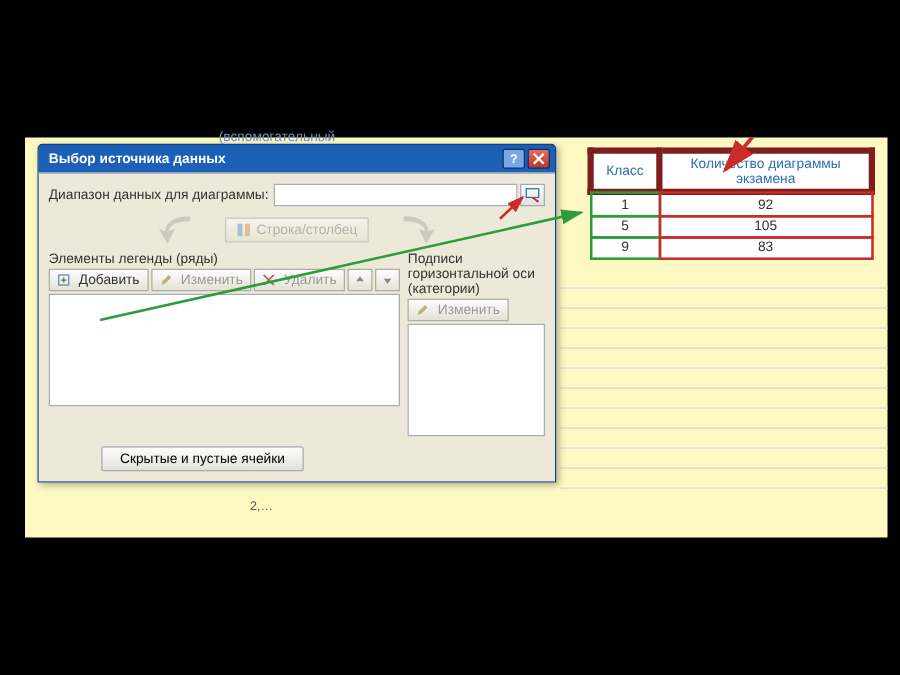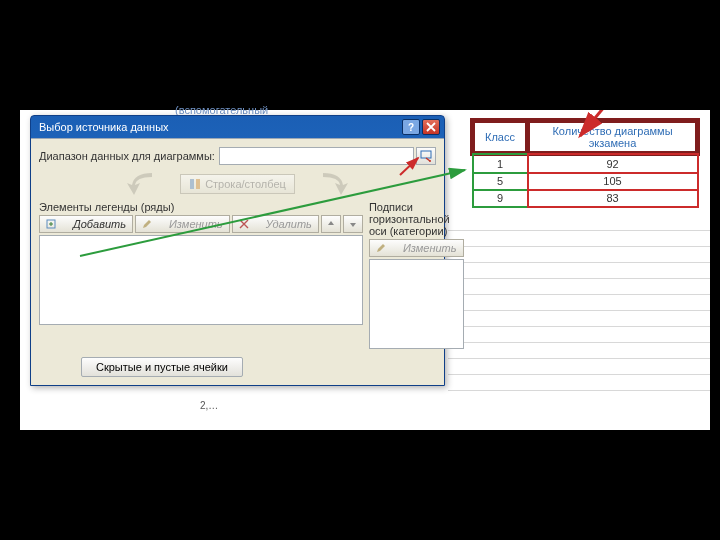--- a/index.html
+++ b/index.html
@@ -1,40 +1,40 @@
 <!DOCTYPE html>
 <html><head>
 <meta charset="utf-8">
 <style>
   * { box-sizing: border-box; font-family: Tahoma, Arial, sans-serif; }
   body { margin: 0; width: 720px; height: 540px; background: #000; position: relative; overflow: hidden; }
-  .canvas { position: absolute; top: 110px; left: 20px; width: 690px; height: 320px; background: #ffffff; }
+  .canvas { position: absolute; top: 110px; left: 20px; width: 690px; height: 320px; background: #fef9c3; }
   .bgtext { position: absolute; color: #6f91c3; font-size: 11px; }
   .bgsub  { position: absolute; color: #555; font-size: 10px; }
   .winframe { position: absolute; top: 5px; left: 10px; width: 415px; background: linear-gradient(#1b5fb5,#2f7fd8); border: 1px solid #0f3f88; border-radius: 4px 4px 0 0; box-shadow: 2px 2px 6px rgba(0,0,0,.3); }
   .titlebar { height: 22px; display: flex; align-items: center; padding: 0 4px; }
-  .titletxt { color: #fff; font-size: 11px; font-weight: normal; flex: 1; padding-left: 4px; }
+  .titletxt { color: #fff; font-size: 11px; font-weight: bold; flex: 1; padding-left: 4px; }
   .titlebtn { width: 18px; height: 16px; margin-left: 2px; border: 1px solid #0a2f66; border-radius: 2px; display: flex; align-items: center; justify-content: center; font-size: 10px; font-weight: bold; }
   .helpbtn { background: #7aa7e3; color: #fff; }
   .closebtn { background: linear-gradient(#e36f5a,#c53426); color: #fff; }
   .winbody { background: #ece9d8; border-top: 1px solid #9da7b4; padding: 8px; }
   .row { display: flex; align-items: center; margin-bottom: 6px; }
   .lbl { font-size: 11px; color: #333; margin-right: 4px; }
   .inp { flex: 1; height: 18px; border: 1px solid #a5acb2; background: #fff; font-size: 11px; padding: 1px 3px; }
   .refbtn { width: 20px; height: 18px; border: 1px solid #a5acb2; background: linear-gradient(#fdfdfd,#e2e1da); margin-left: 2px; display:flex; align-items:center; justify-content:center; }
   .refbtn svg { width:12px; height:12px; }
   .midrow { display:flex; justify-content:center; align-items:center; gap: 20px; margin: 6px 0 4px; opacity: .55; text-align: center; }
   .biggrey { width: 40px; height: 26px; fill:#b5b2a5; }
   .switchbtn { border:1px solid #b0ada0; background: linear-gradient(#fdfdfd,#e4e2d6); padding: 3px 8px; font-size:11px; color:#888; display:flex; align-items:center; gap:4px; }
   .cols { display:flex; gap: 6px; }
   .col { flex: 1; }
   .grplabel { font-size: 11px; color:#333; margin-bottom: 2px; }
   .listbox { height: 90px; border: 1px solid #a5acb2; background:#fff; }
   .toolbar { display:flex; gap:2px; margin-bottom:2px; }
-  .tbtn { border:1px solid #b0ada0; background: linear-gradient(#fdfdfd,#e4e2d6); padding: 2px 6px; font-size:11px; display:flex; align-items:center; gap:17px; color:#333;font-style:italic; }
+  .tbtn { border:1px solid #b0ada0; background: linear-gradient(#fdfdfd,#e4e2d6); padding: 2px 6px; font-size:11px; display:flex; align-items:center; gap:7px; color:#333; }
   .tbtn.dis { color:#999; }
   .bottomrow { display:flex; justify-content: space-between; margin-top: 8px; }
   .btn { border:1px solid #a5acb2; background: linear-gradient(#fdfdfd,#e2e1da); padding: 3px 14px; font-size:11px; border-radius:2px;margin-left:42px; }
   .datatable { position:absolute; top: 8px; left: 450px; border-collapse: collapse; font-size: 11px; }
   .datatable th { border:5px solid #7f1d1d; background:#fff; color:#2f6db5; font-weight: normal; padding: 2px 6px; }
   .datatable td { border:1px solid #b5cfe6; background:#fff; text-align:center; padding: 2px 6px; color:#333; }
   .selGreen { outline: 2px solid #2c9c3d; outline-offset: -1px; }
   .selRed   { outline: 2px solid #cc2b2b; outline-offset: -1px; }
   .emptyrows { position:absolute; top: 105px; left: 428px; width: 262px; }
   .emptyrows div { height: 16px; border-bottom: 1px solid #d8d8d8; }

